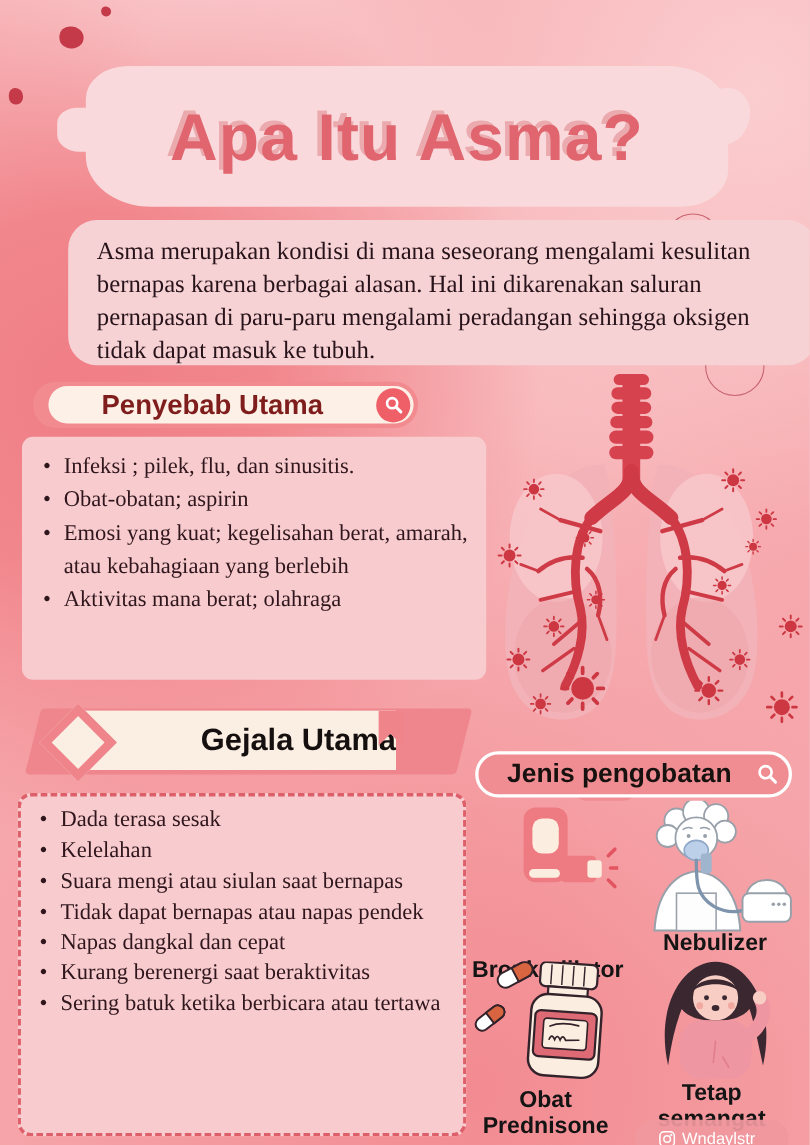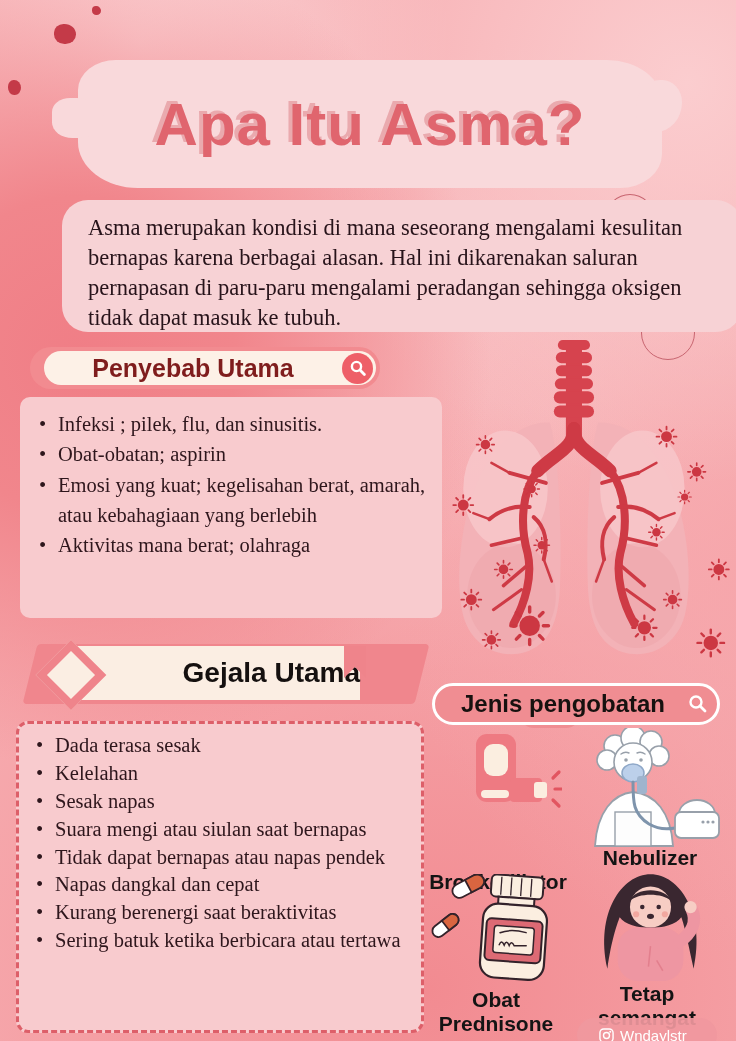--- a/index.html
+++ b/index.html
@@ -210,21 +210,20 @@
   <div class="bookmark">
     <svg width="22" height="32" viewBox="0 0 22 32">
         <path d="M0,0 H22 V32 L11,21 L0,32 Z" fill="#ef848b"></path>
       </svg>
   </div>
 
   <div class="panel symptoms-panel">
     <ul class="blist">
       <li>Dada terasa sesak</li>
       <li>Kelelahan</li>
-      <li>Sesak napas</li>
       <li>Suara mengi atau siulan saat bernapas</li>
       <li>Tidak dapat bernapas atau napas pendek</li>
       <li>Napas dangkal dan cepat</li>
       <li>Kurang berenergi saat beraktivitas</li>
       <li>Sering batuk ketika berbicara atau tertawa</li>
     </ul>
   </div>
 
   <div class="treat-tail"></div>
   <div class="treat-bar">

